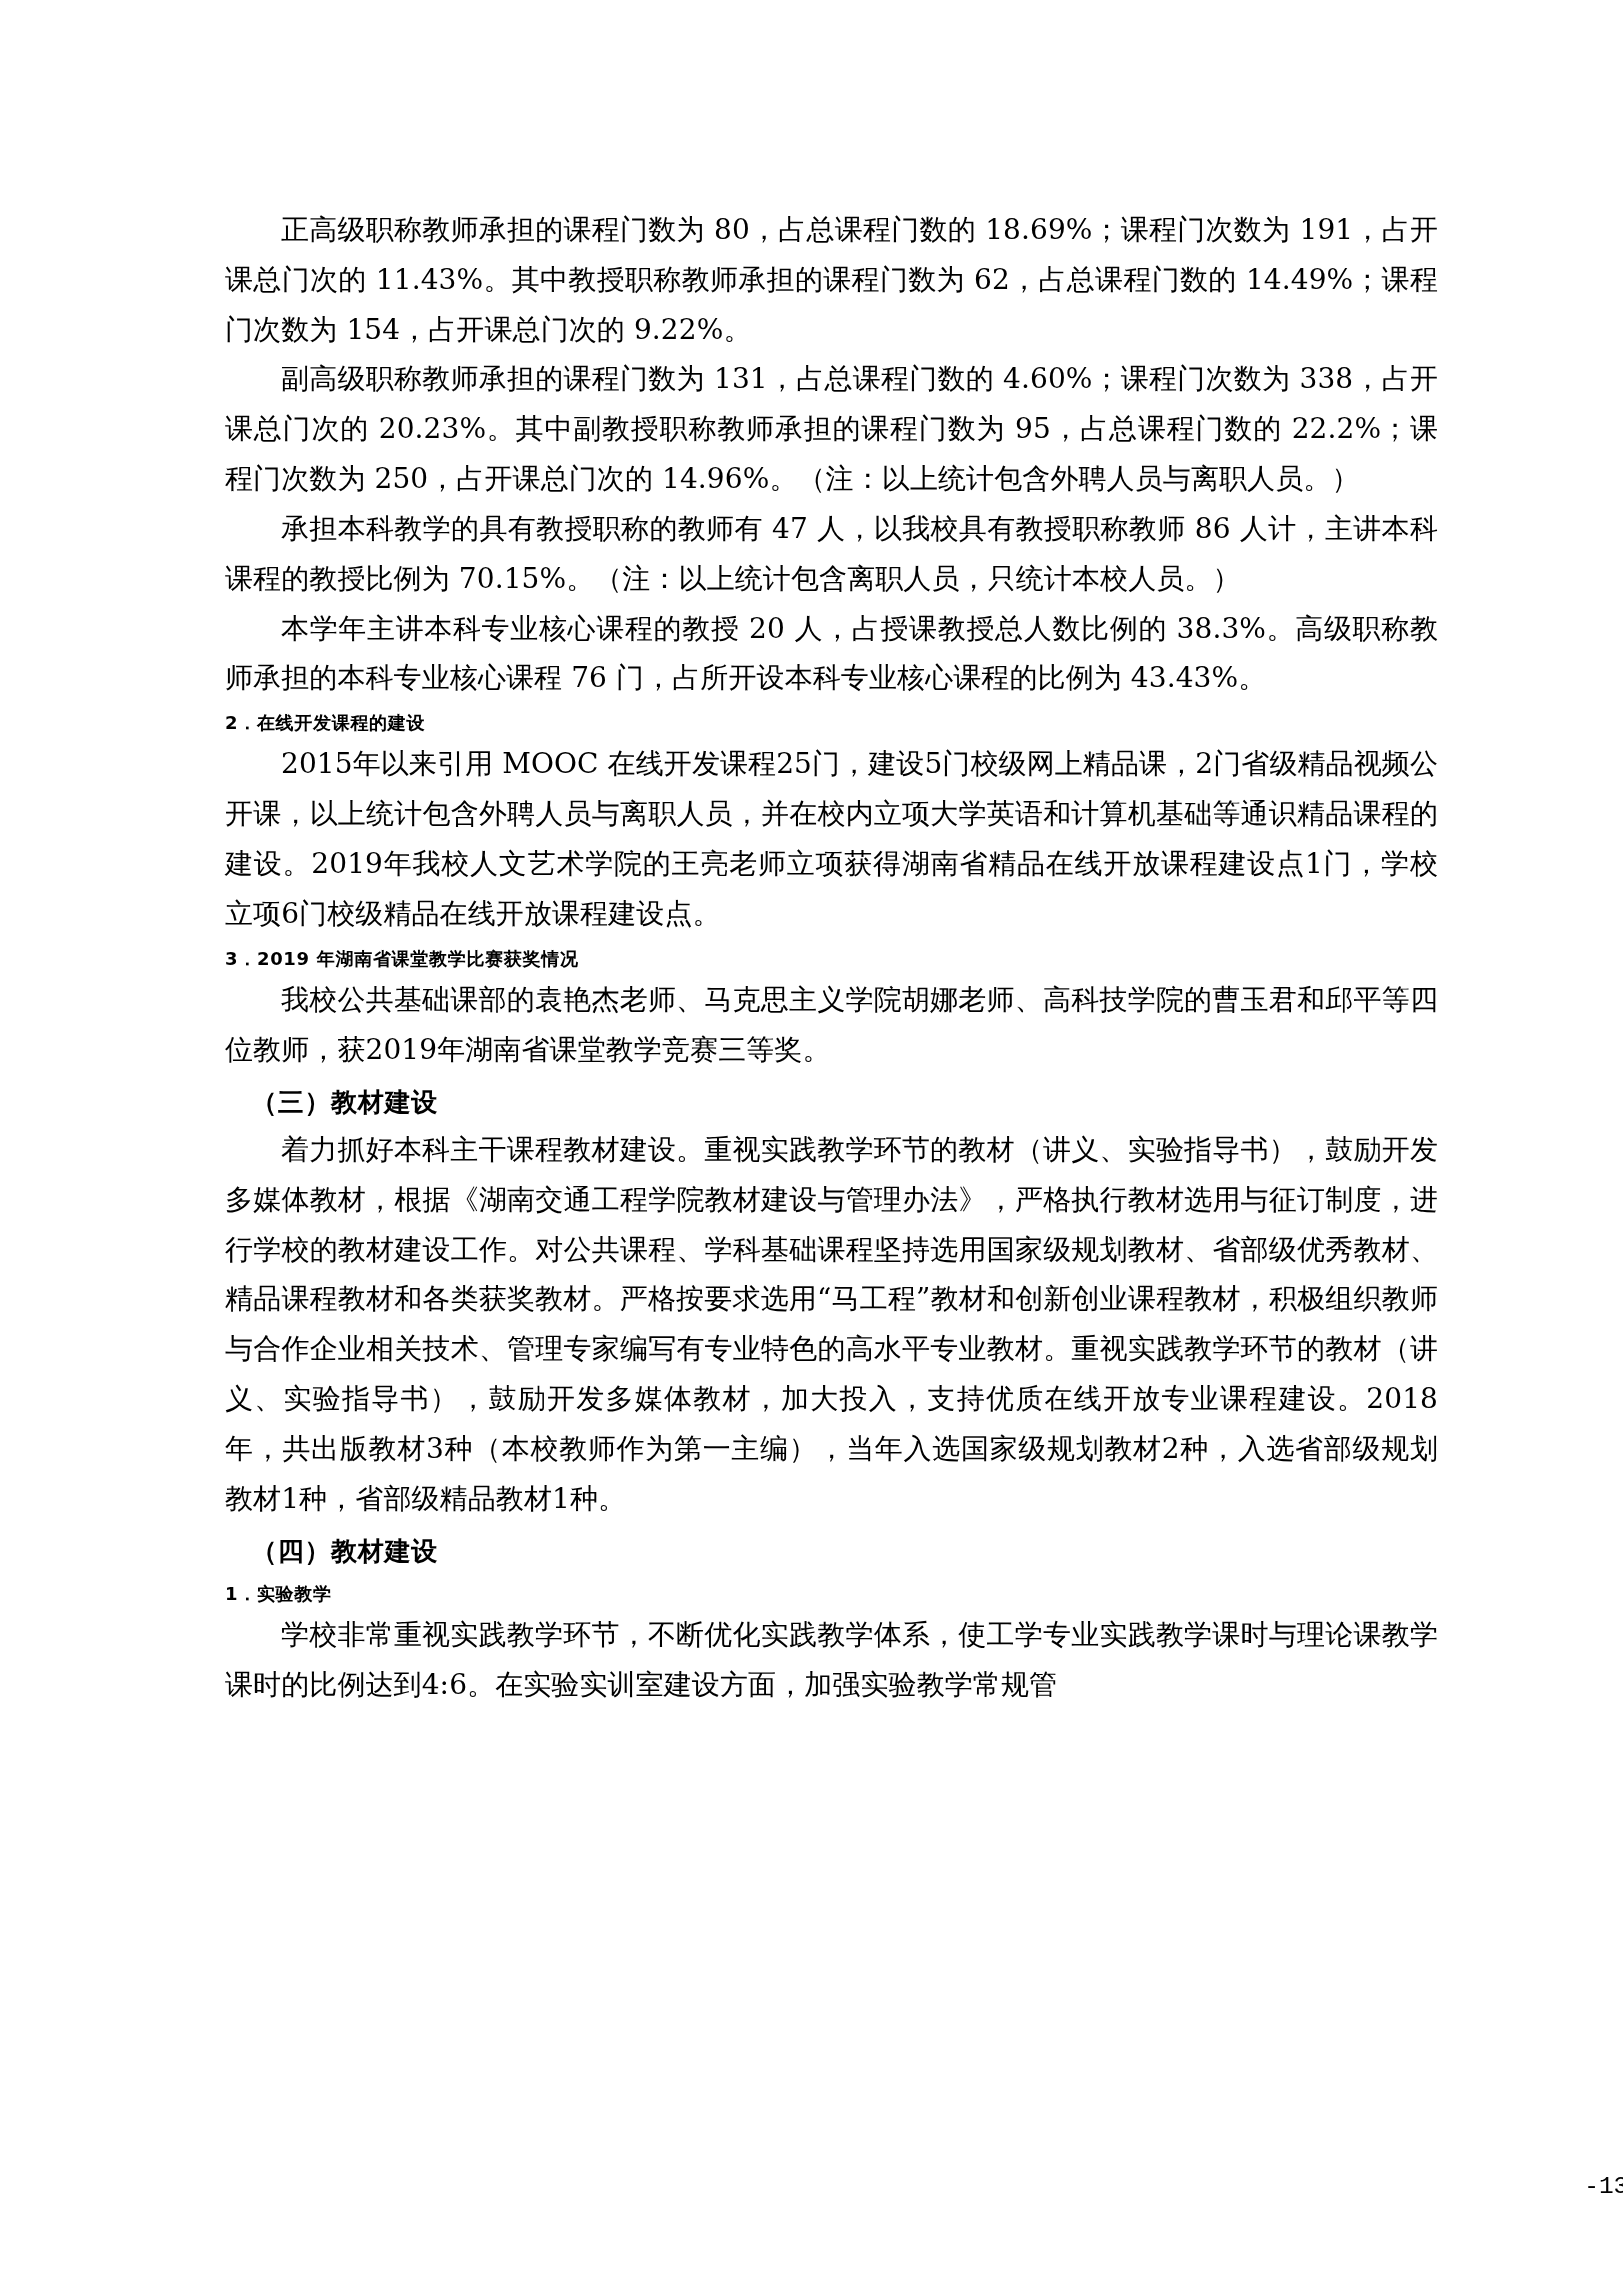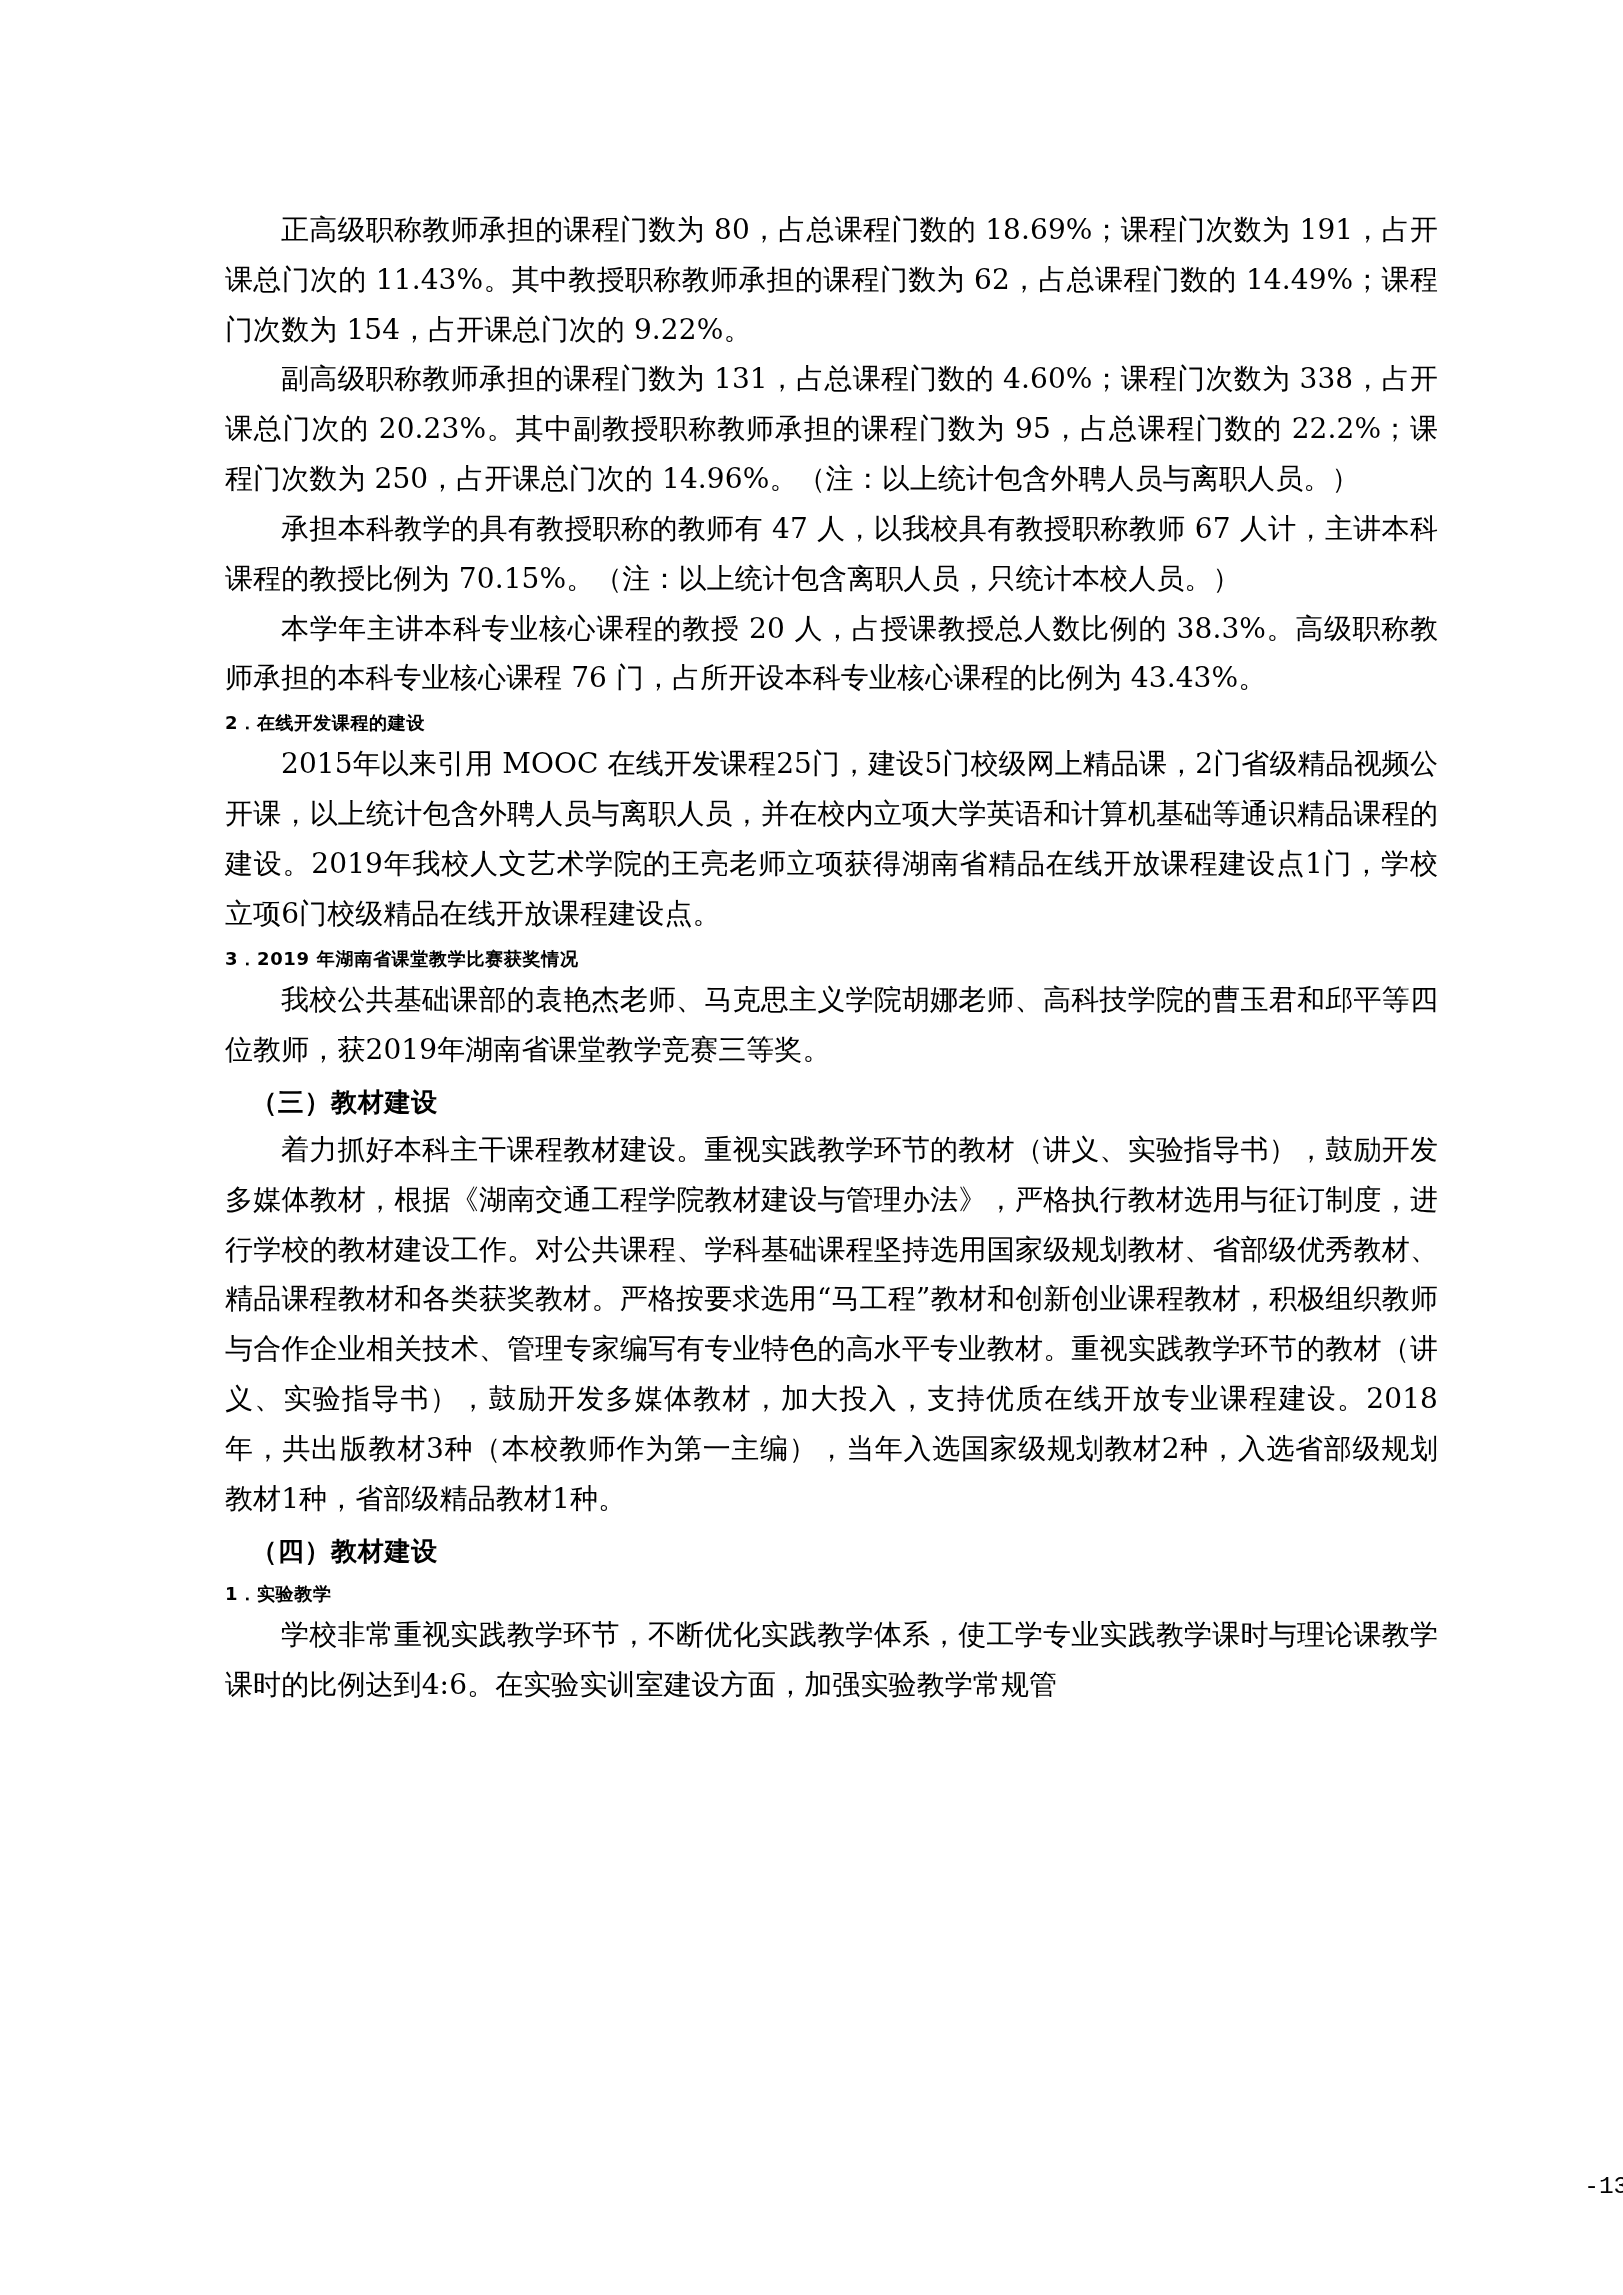--- a/index.html
+++ b/index.html
@@ -59,21 +59,21 @@
   }
 </style>
 </head>
 <body>
 
 <div class="page">
   <div class="doc-body">
 
     <p class="para">正高级职称教师承担的课程门数为 80，占总课程门数的 18.69%；课程门次数为 191，占开课总门次的 11.43%。其中教授职称教师承担的课程门数为 62，占总课程门数的 14.49%；课程门次数为 154，占开课总门次的 9.22%。</p>
     <p class="para">副高级职称教师承担的课程门数为 131，占总课程门数的 4.60%；课程门次数为 338，占开课总门次的 20.23%。其中副教授职称教师承担的课程门数为 95，占总课程门数的 22.2%；课程门次数为 250，占开课总门次的 14.96%。（注：以上统计包含外聘人员与离职人员。）</p>
-    <p class="para">承担本科教学的具有教授职称的教师有 47 人，以我校具有教授职称教师 67 人计，主讲本科课程的教授比例为 70.15%。（注：以上统计包含离职人员，只统计本校人员。）</p>
+    <p class="para">承担本科教学的具有教授职称的教师有 47 人，以我校具有教授职称教师 86 人计，主讲本科课程的教授比例为 70.15%。（注：以上统计包含离职人员，只统计本校人员。）</p>
     <p class="para">本学年主讲本科专业核心课程的教授 20 人，占授课教授总人数比例的 38.3%。高级职称教师承担的本科专业核心课程 76 门，占所开设本科专业核心课程的比例为 43.43%。</p>
 
     <p class="heading-num">2．在线开发课程的建设</p>
     <p class="para">2015年以来引用 MOOC 在线开发课程25门，建设5门校级网上精品课，2门省级精品视频公开课，以上统计包含外聘人员与离职人员，并在校内立项大学英语和计算机基础等通识精品课程的建设。2019年我校人文艺术学院的王亮老师立项获得湖南省精品在线开放课程建设点1门，学校立项6门校级精品在线开放课程建设点。</p>
 
     <p class="heading-num">3．2019 年湖南省课堂教学比赛获奖情况</p>
     <p class="para">我校公共基础课部的袁艳杰老师、马克思主义学院胡娜老师、高科技学院的曹玉君和邱平等四位教师，获2019年湖南省课堂教学竞赛三等奖。</p>
 
     <p class="heading-sec">（三）教材建设</p>
     <p class="para">着力抓好本科主干课程教材建设。重视实践教学环节的教材（讲义、实验指导书），鼓励开发多媒体教材，根据《湖南交通工程学院教材建设与管理办法》，严格执行教材选用与征订制度，进行学校的教材建设工作。对公共课程、学科基础课程坚持选用国家级规划教材、省部级优秀教材、精品课程教材和各类获奖教材。严格按要求选用“马工程”教材和创新创业课程教材，积极组织教师与合作企业相关技术、管理专家编写有专业特色的高水平专业教材。重视实践教学环节的教材（讲义、实验指导书），鼓励开发多媒体教材，加大投入，支持优质在线开放专业课程建设。2018年，共出版教材3种（本校教师作为第一主编），当年入选国家级规划教材2种，入选省部级规划教材1种，省部级精品教材1种。</p>

